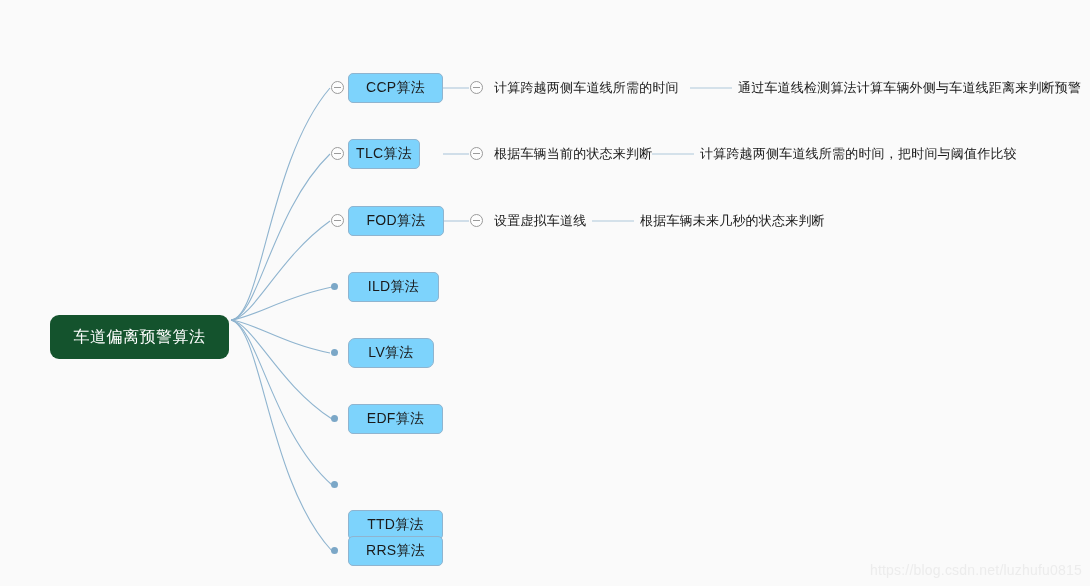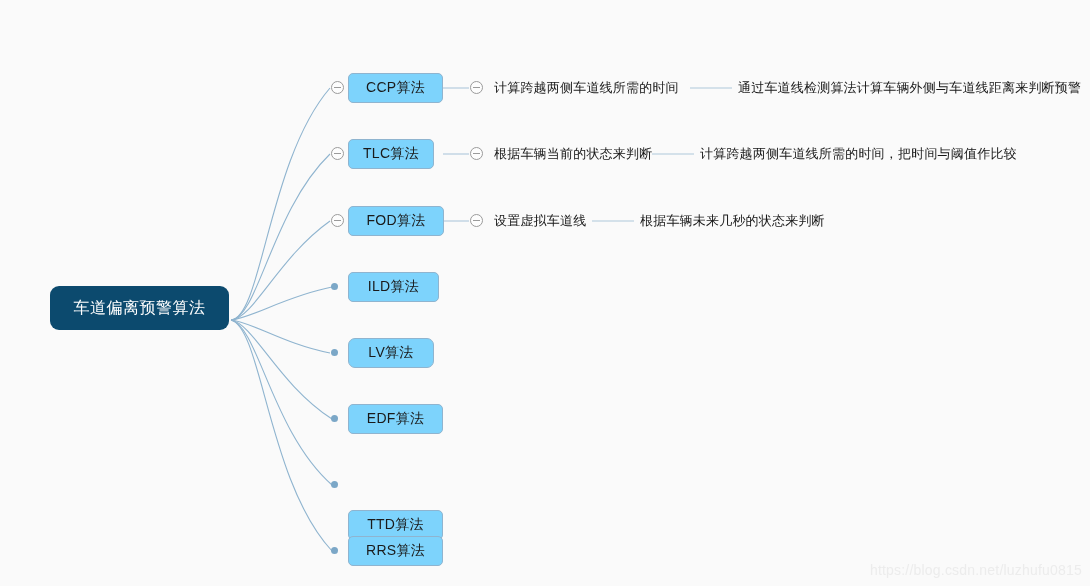--- a/index.html
+++ b/index.html
@@ -26,24 +26,24 @@
     top: 0;
     left: 0;
     width: 1090px;
     height: 586px;
     pointer-events: none;
   }
   
   .root-node {
     position: absolute;
     left: 50px;
-    top: 286px;
+    top: 315px;
     width: 179px;
     height: 44px;
-    background: #0c4a6e;
+    background: #14532d;
     border-radius: 9px;
     box-sizing: border-box;
     display: flex;
     align-items: center;
     justify-content: center;
   }
   .root-node .root-label {
     color: #ffffff;
     font-size: 16px;
     letter-spacing: 0.5px;
@@ -159,21 +159,21 @@
   </div>
   <div class="toggle-circle" style="left:470px; top:81px;"></div>
   <div class="text-node" style="left:494px; top:77px;">
     <span class="text-label">计算跨越两侧车道线所需的时间</span>
   </div>
   <div class="text-node" style="left:738px; top:77px;">
     <span class="text-label">通过车道线检测算法计算车辆外侧与车道线距离来判断预警</span>
   </div>
 
   <div class="toggle-circle" style="left:331px; top:147px;"></div>
-  <div class="branch-node" style="left:348px; top:139px; width:86px;">
+  <div class="branch-node" style="left:348px; top:139px; width:72px;">
     <span class="branch-label">TLC算法</span>
   </div>
   <div class="toggle-circle" style="left:470px; top:147px;"></div>
   <div class="text-node" style="left:494px; top:143px;">
     <span class="text-label">根据车辆当前的状态来判断</span>
   </div>
   <div class="text-node" style="left:700px; top:143px;">
     <span class="text-label">计算跨越两侧车道线所需的时间，把时间与阈值作比较</span>
   </div>
 

